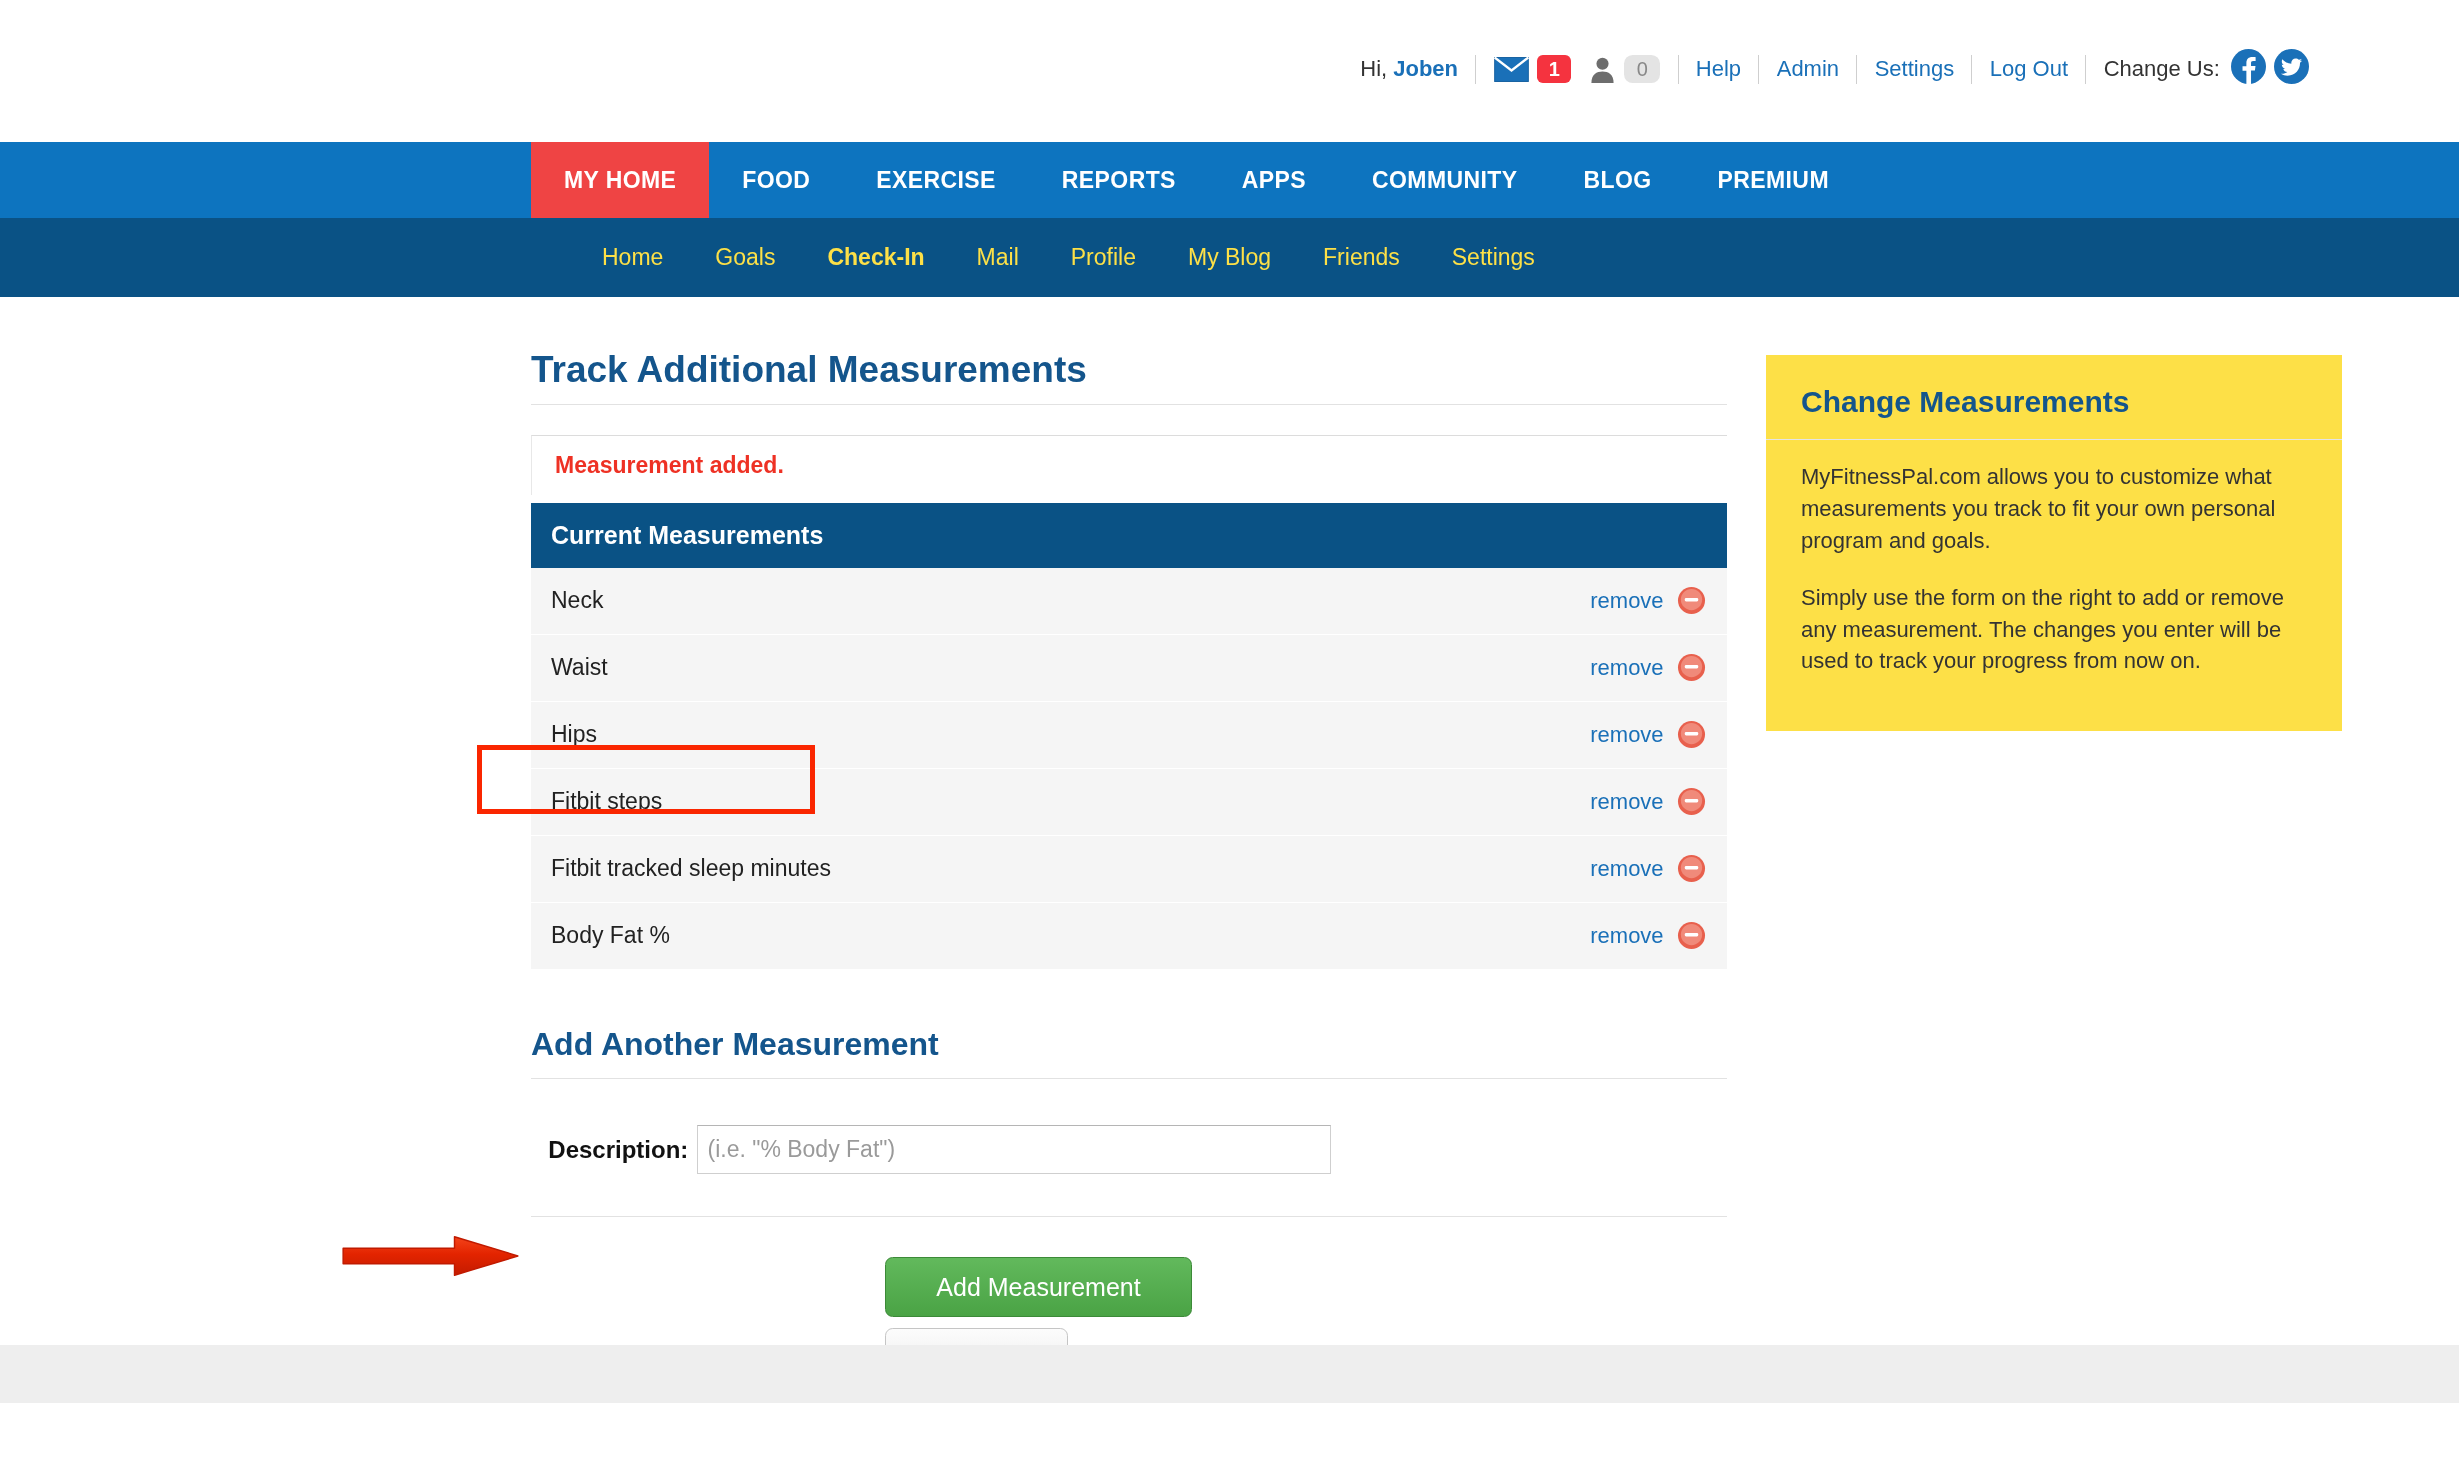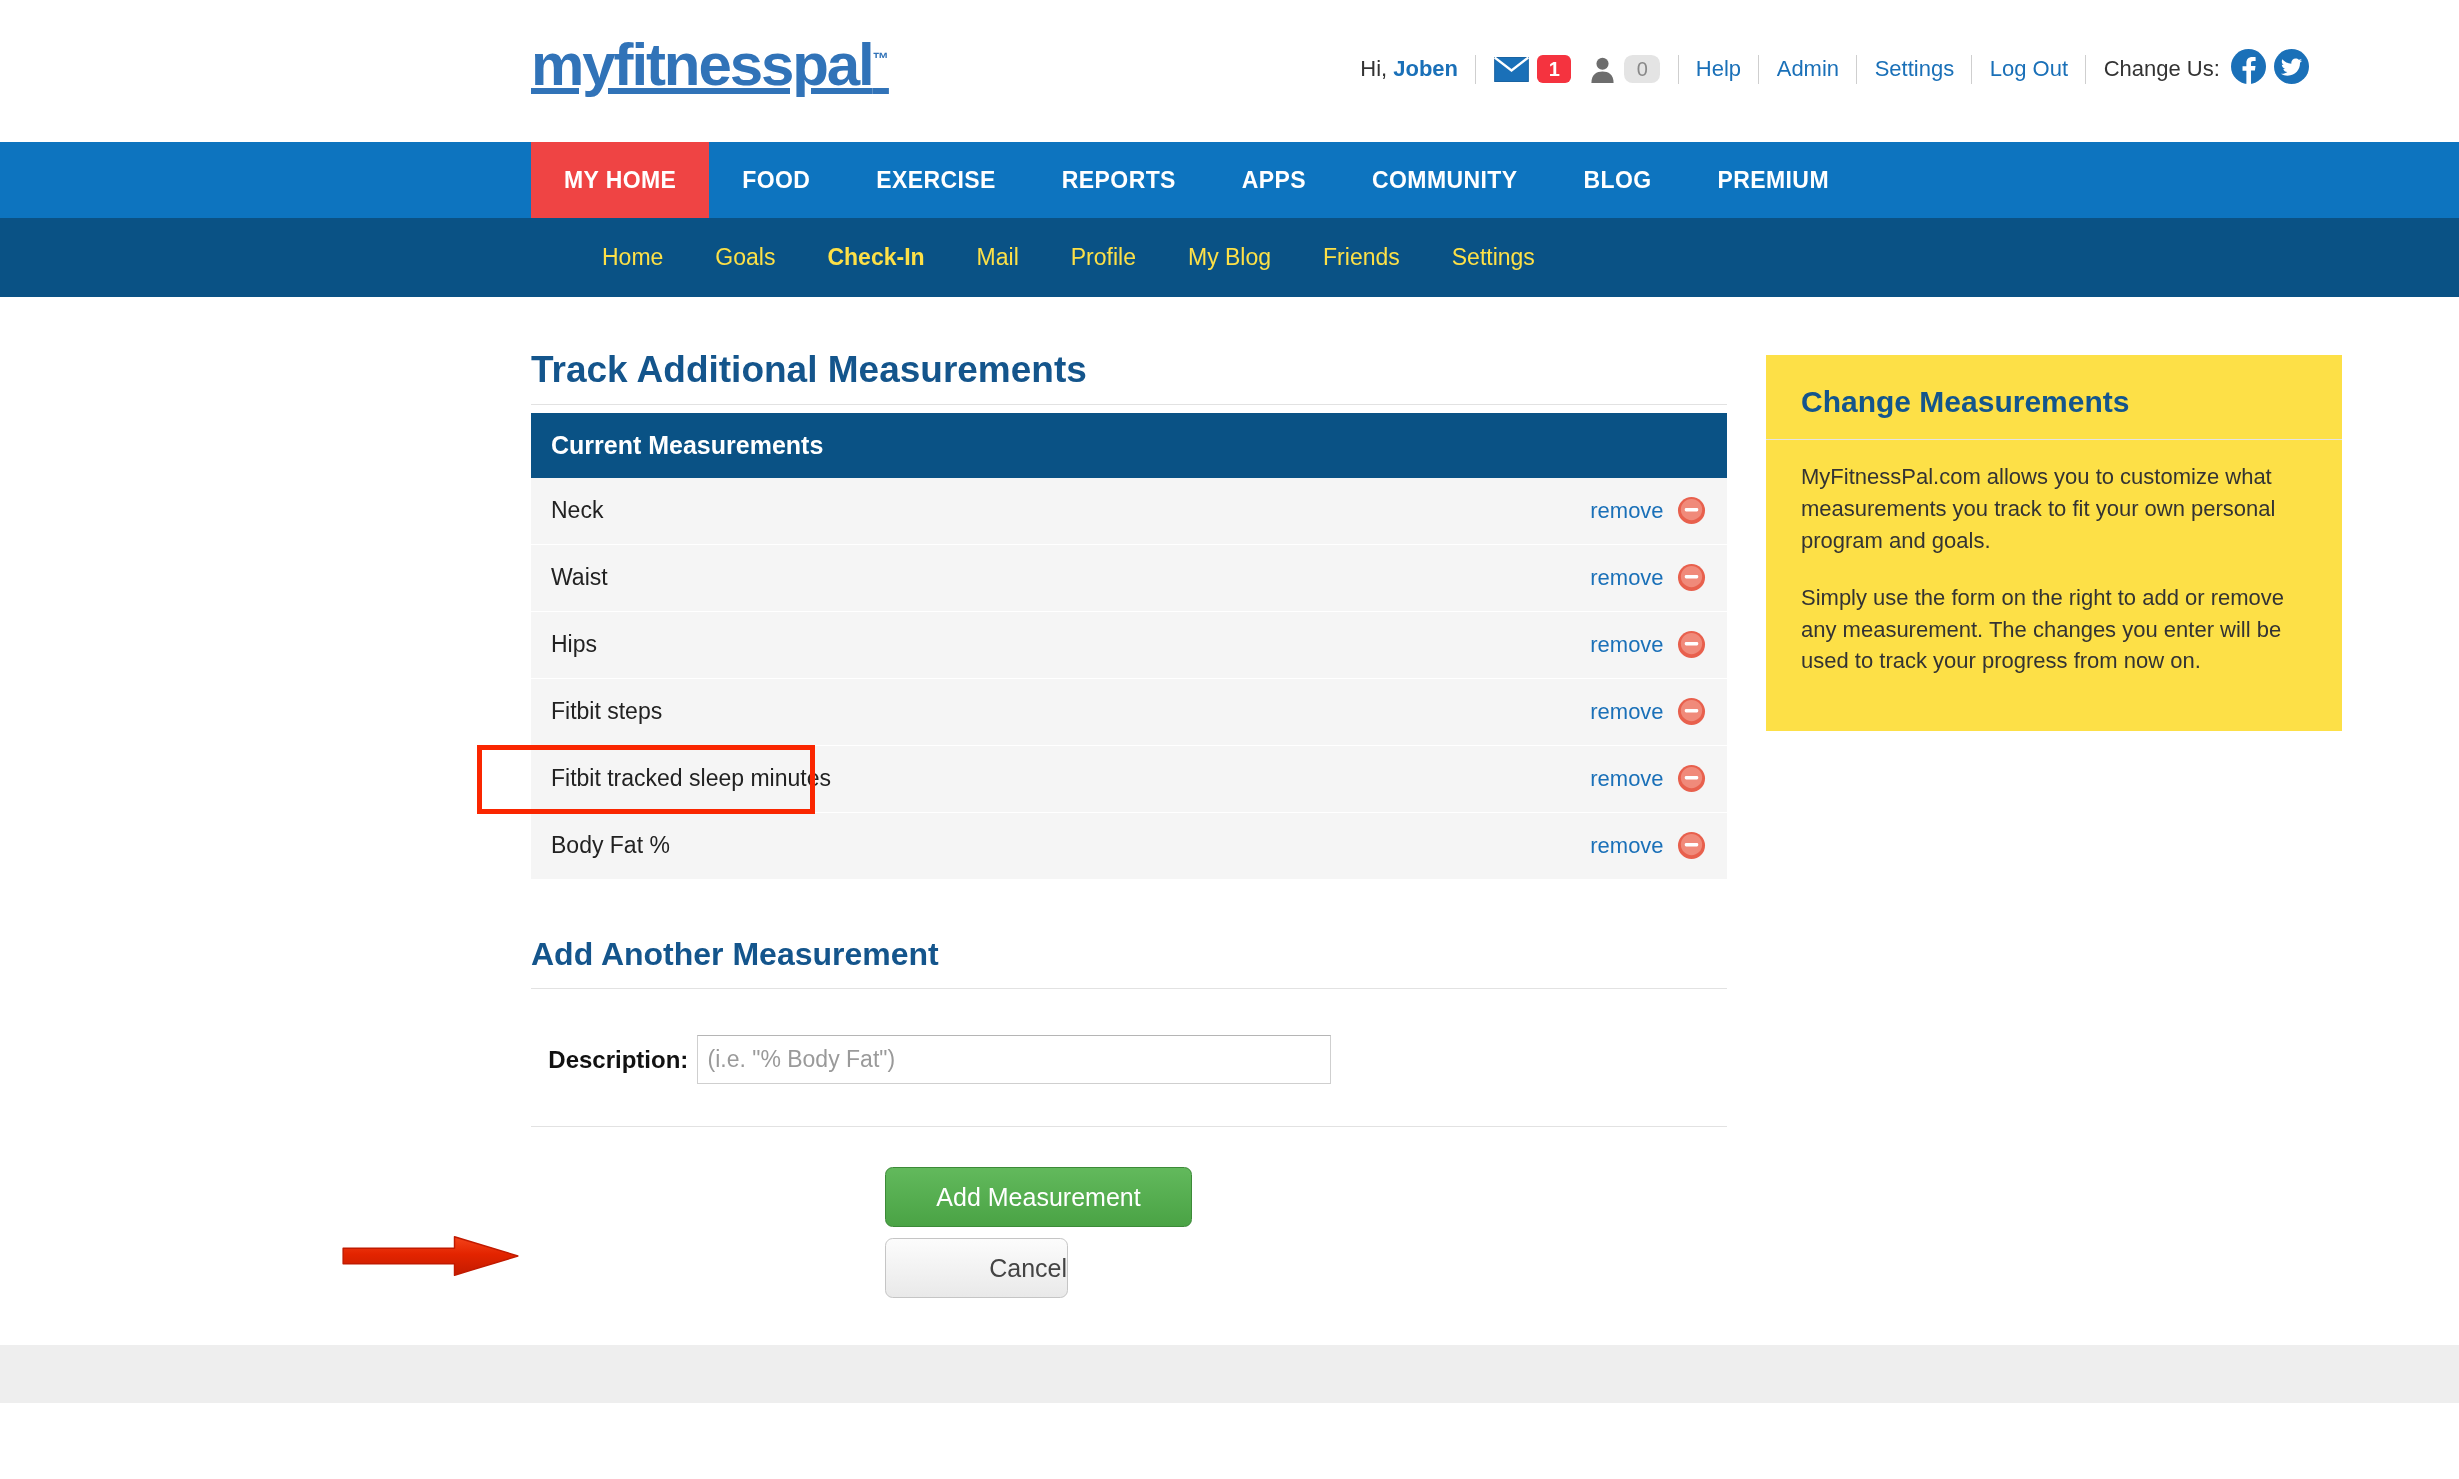--- a/index.html
+++ b/index.html
@@ -313,21 +313,20 @@
     width: 2459px;
     height: 58px;
     background: #eeeeee;
   }
 </style>
 </head>
 <body>
 
 <div class="top-header">
 
-  <a class="logo" href="#"><span>myfitnesspal</span><span class="logo-tm">™</span></a>
 
   <div class="user-bar">
 
     <span class="greeting"><span>Hi, </span><b>Joben</b></span>
 
     <span class="divider"></span>
 
     <div class="counters">
       <a href="#" style="display:flex;align-items:center;gap:8.6px;text-decoration:none;">
         <svg class="env-icon" width="35" height="25" viewBox="0 0 36 26">
@@ -395,20 +394,23 @@
   <a class="sub-nav-item" href="#">Settings</a>
 </nav>
 
 <div class="page">
   <div class="content-wrap">
 
     <div class="col-main">
 
       <h1 class="page-title">Track Additional Measurements</h1>
 
+      <div class="alert">
+        <span class="alert-text">Measurement added.</span>
+      </div>
 
       <div class="meas-table">
         <div class="meas-head">Current Measurements</div>
 
         <div class="meas-row">
           <span class="meas-name">Neck</span>
           <span class="meas-actions">
             <a class="remove-link" href="#">remove</a>
             <svg width="29" height="29" viewBox="0 0 30 30">
               <circle cx="15" cy="15" r="14" fill="#e8604d"></circle>

